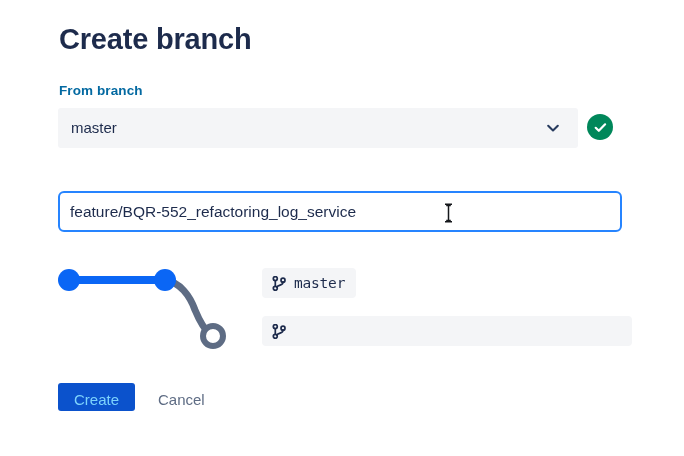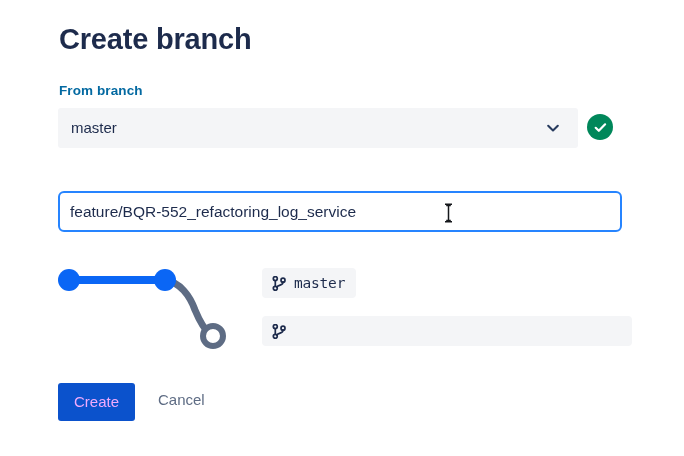--- a/index.html
+++ b/index.html
@@ -169,24 +169,24 @@
     white-space: nowrap;
     overflow: hidden;
     letter-spacing: -0.2px;
   }
 
   
   .btn-create {
     position: absolute;
     left: 58px;
     top: 383px;
-    height: 38px;
+    height: 28px;
     padding: 0 16px;
     background: #0b52cc;
-    color: #f0abfc;
+    color: #7dd3fc;
     border: none;
     border-radius: 3px;
     font-family: "Liberation Sans", sans-serif;
     font-size: 15px;
     cursor: pointer;
     line-height: 34px;
   }
   .btn-cancel {
     position: absolute;
     left: 152px;

